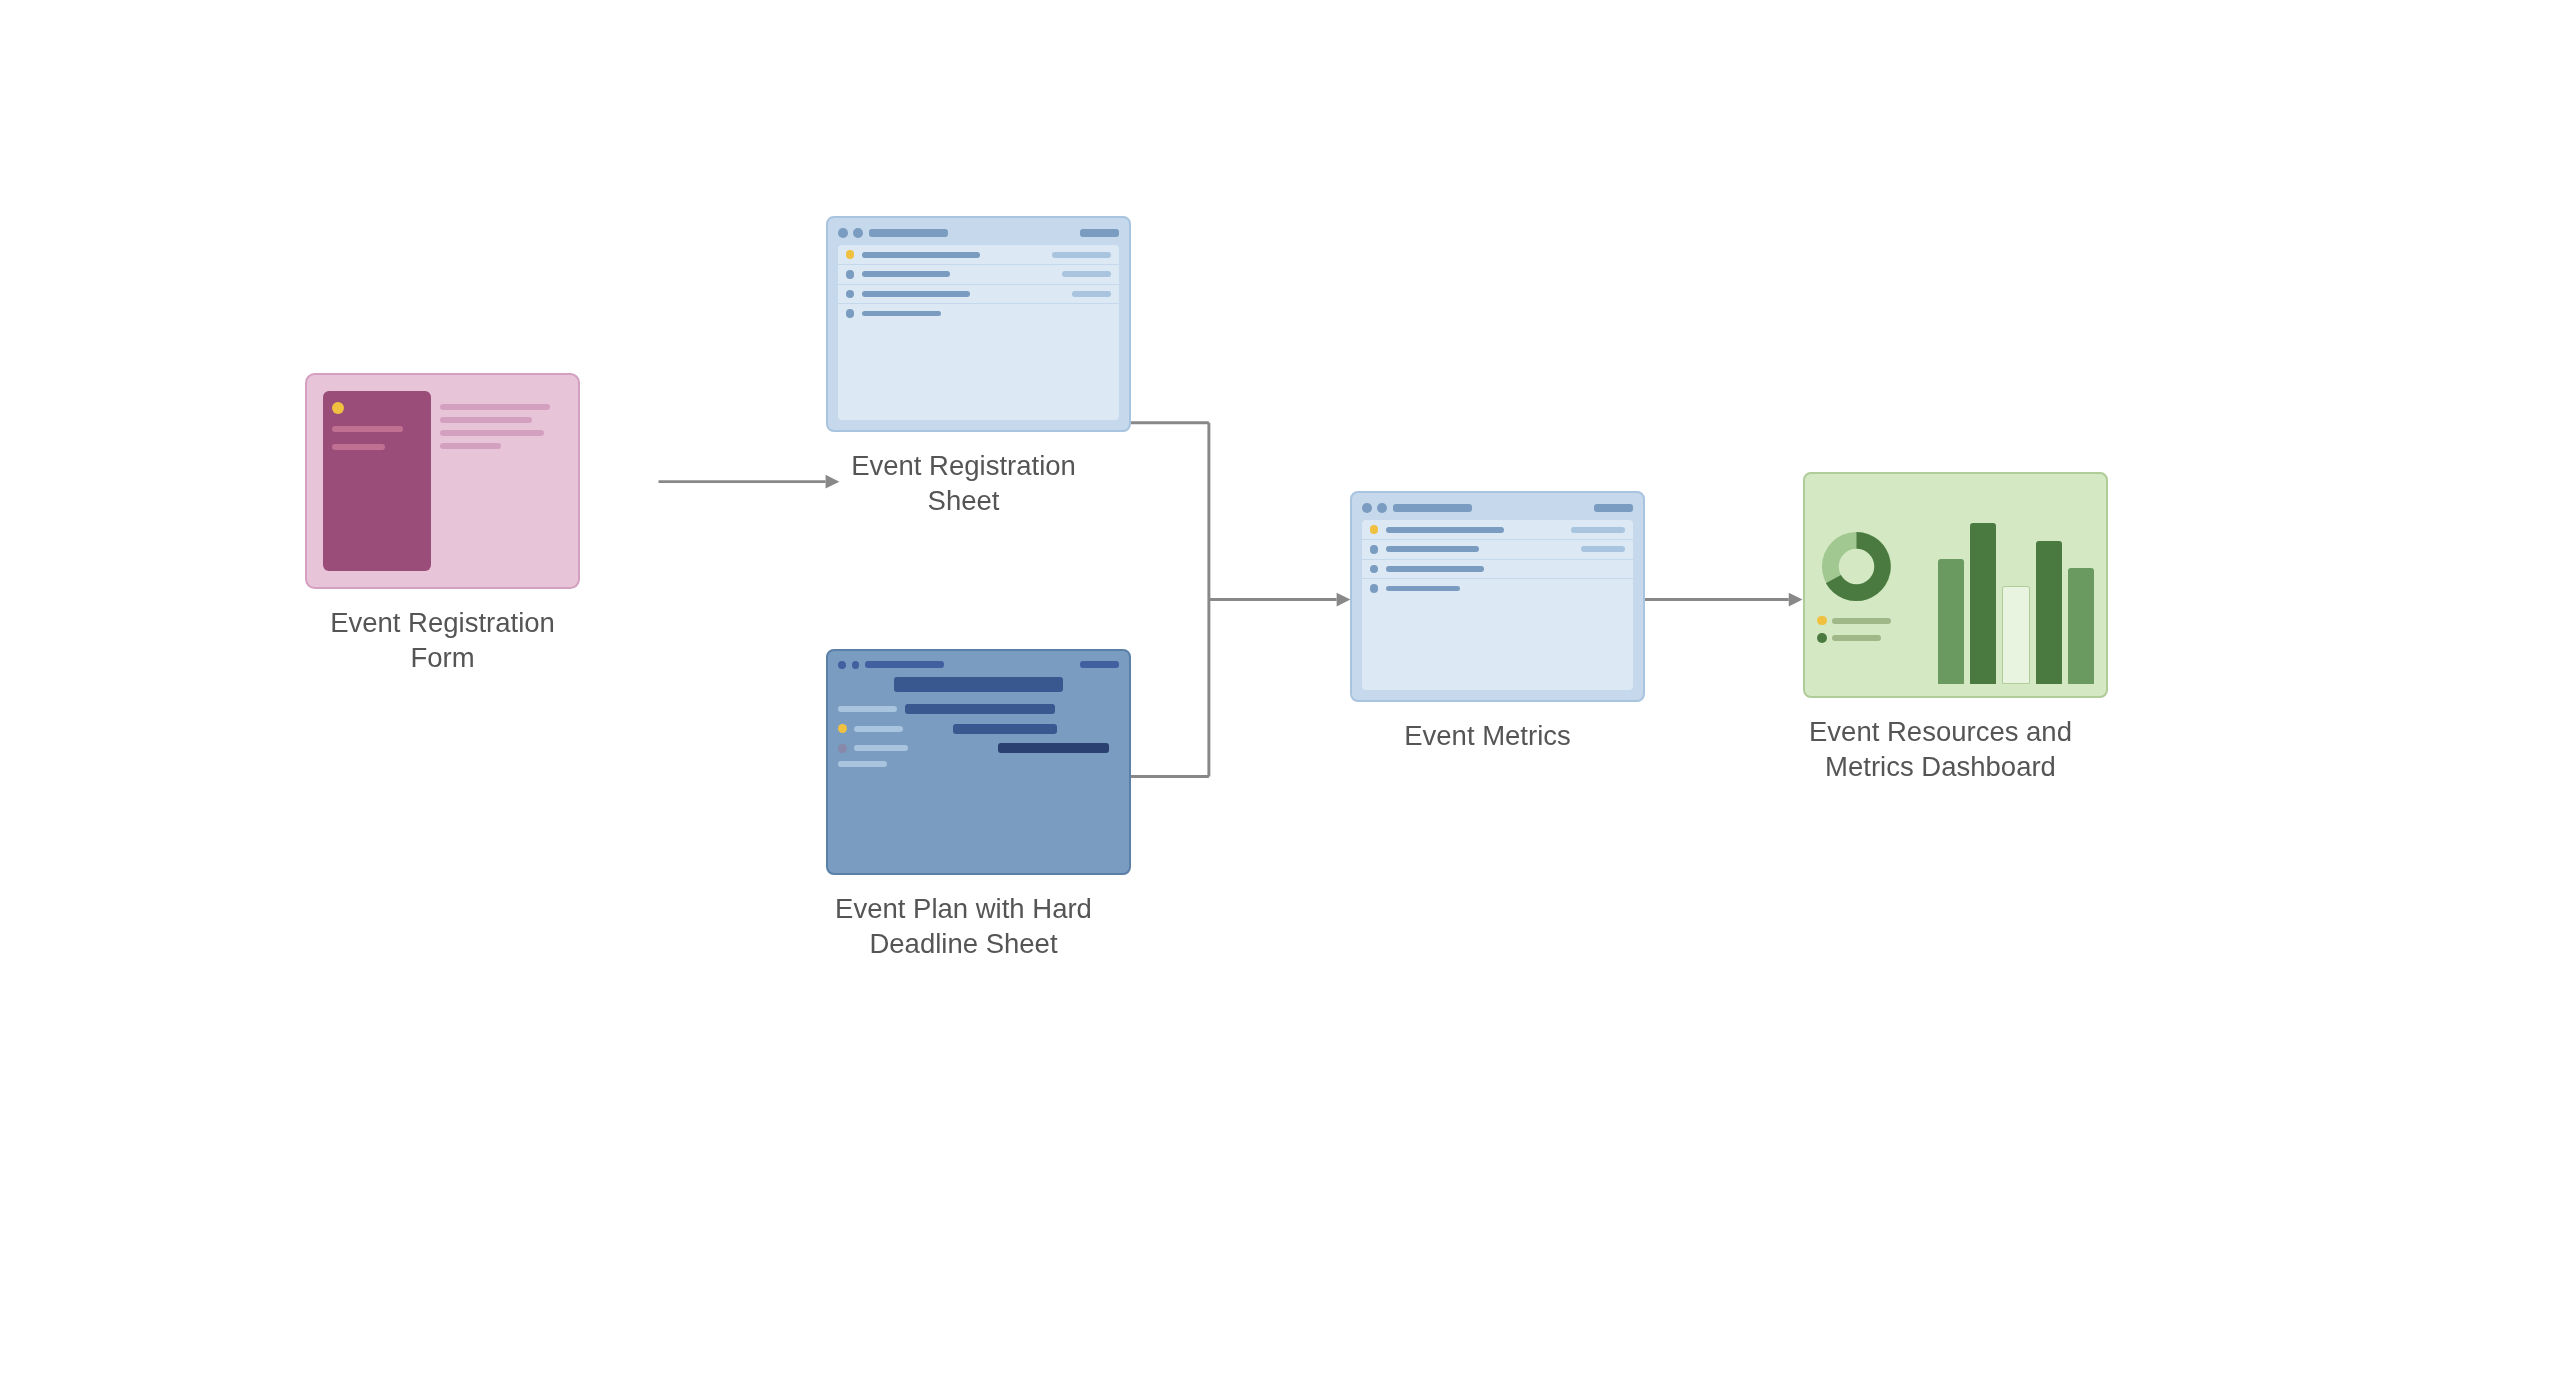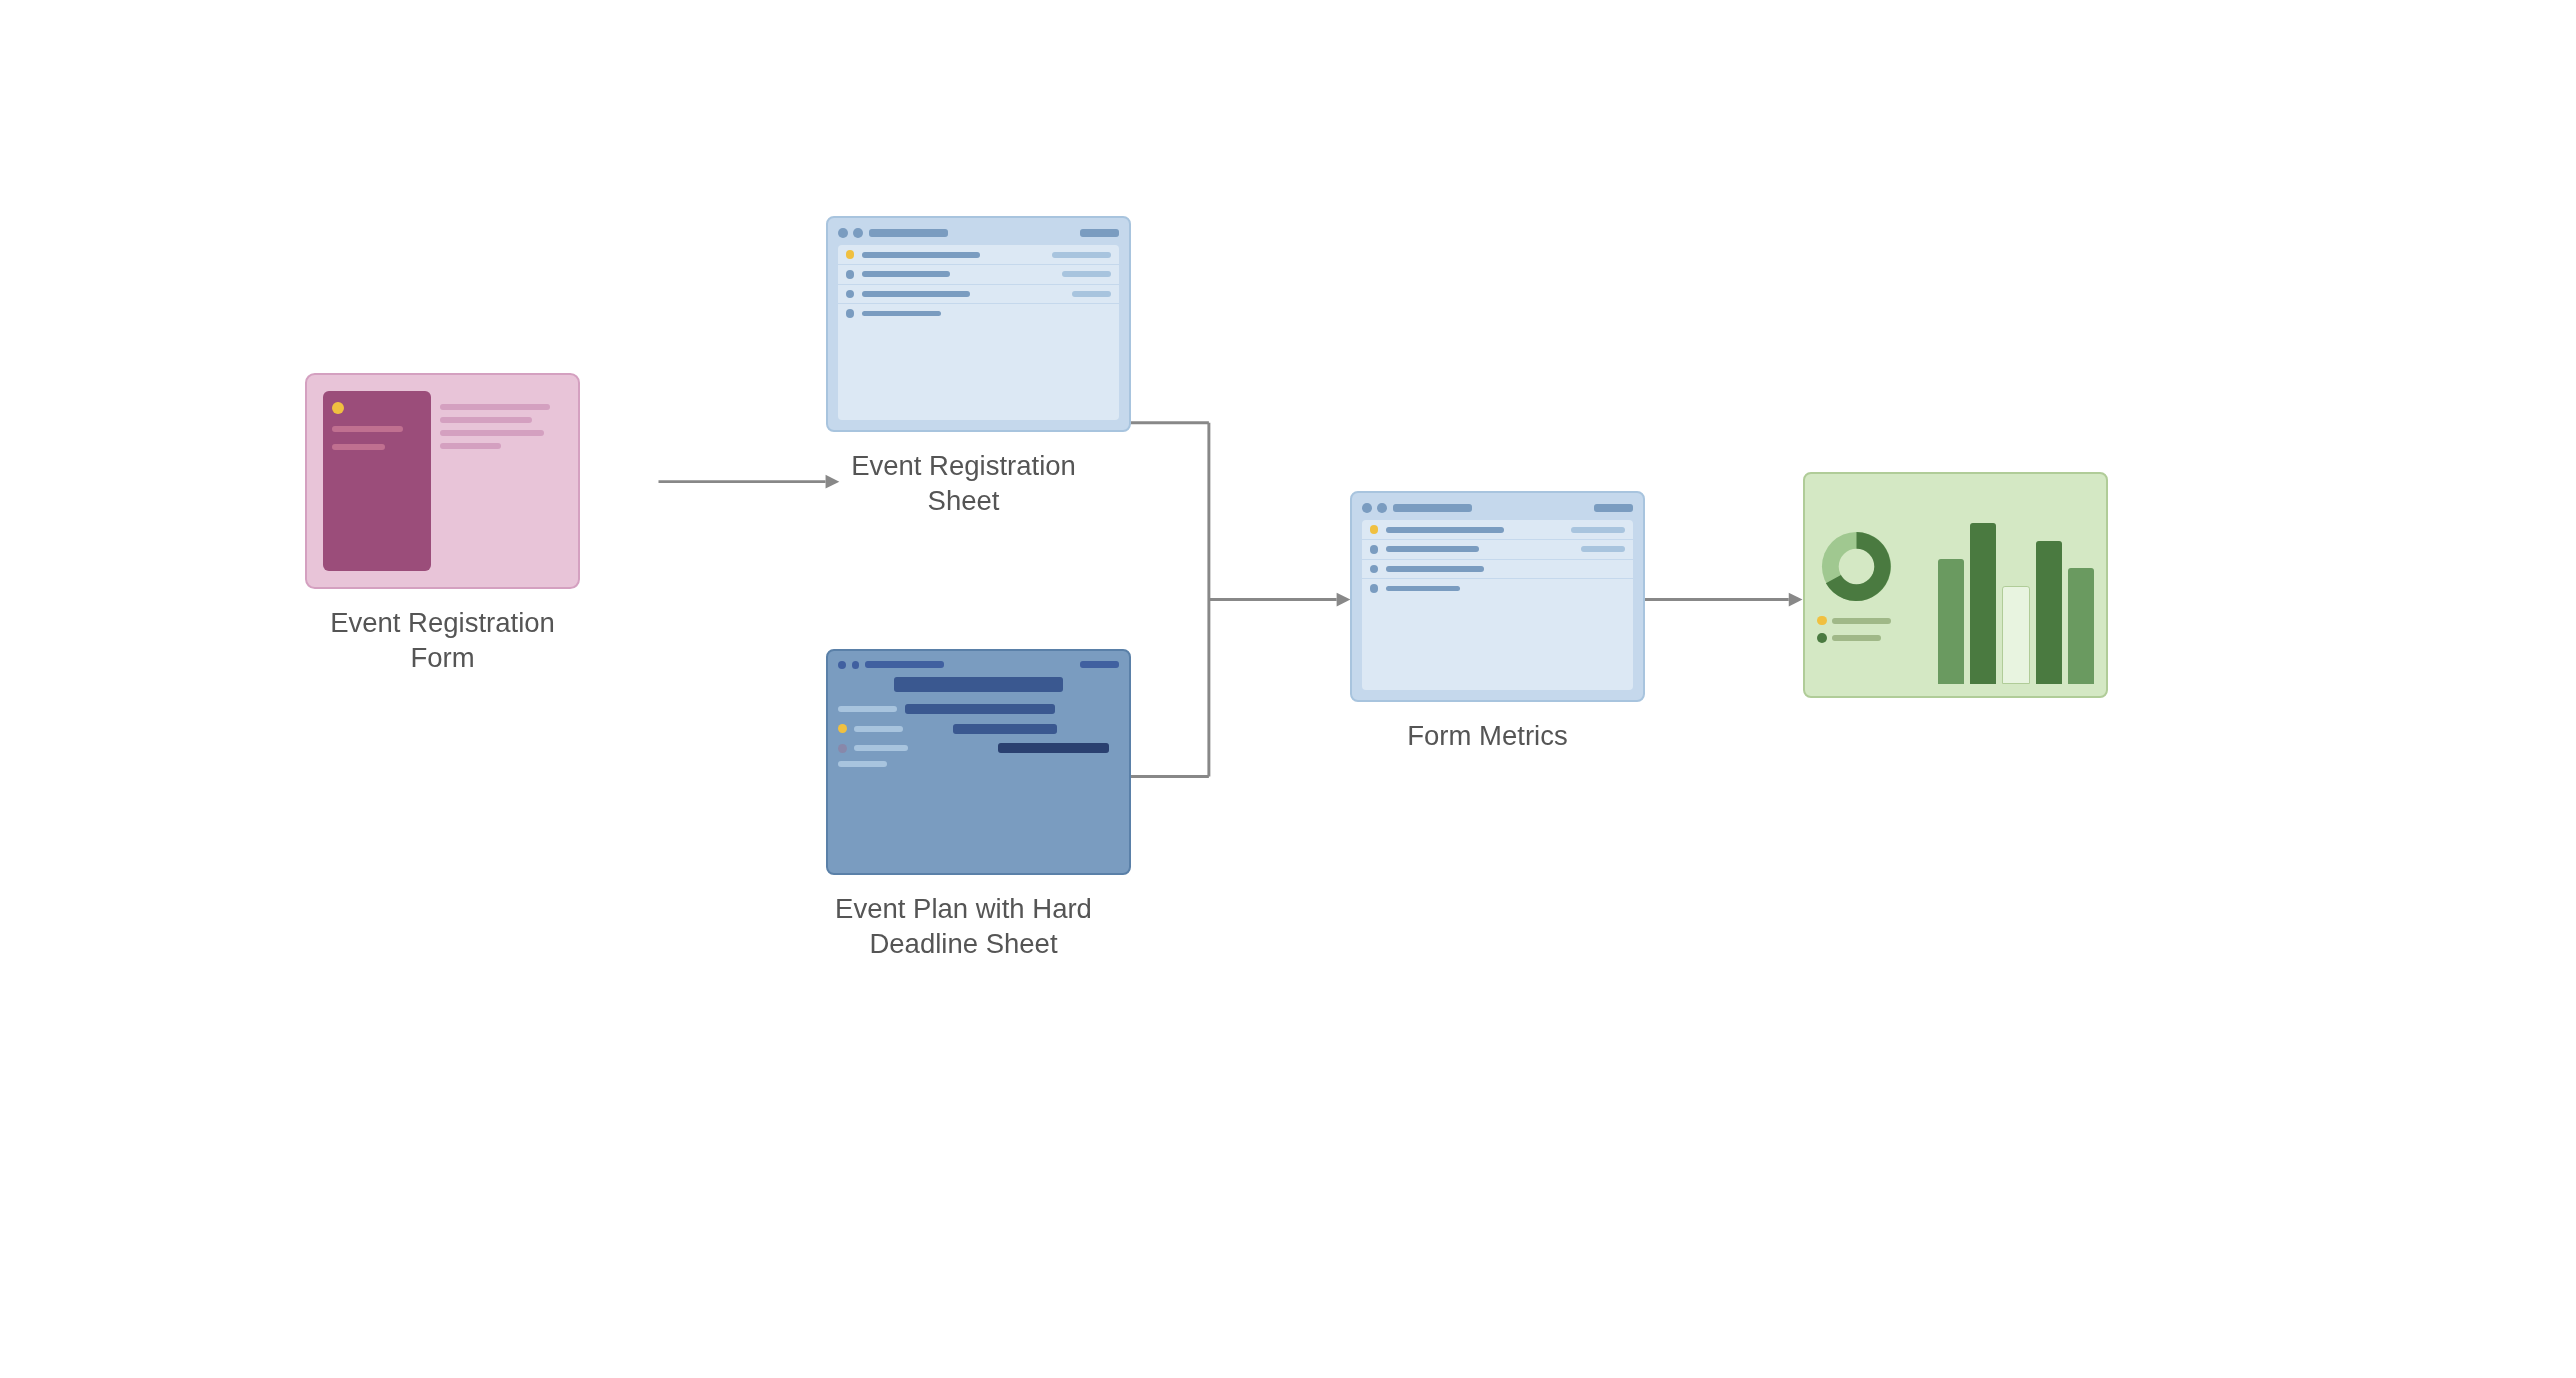--- a/index.html
+++ b/index.html
@@ -420,21 +420,21 @@
         <div class="sheet-row">
           <div class="sheet-row-dot" style="background:#7a9cc0;"></div>
           <div class="sheet-row-bar" style="width:98px;"></div>
         </div>
         <div class="sheet-row">
           <div class="sheet-row-dot" style="background:#7a9cc0;"></div>
           <div class="sheet-row-bar" style="width:74px;"></div>
         </div>
       </div>
     </div>
-    <div class="node-label">Form Metrics</div>
+    <div class="node-label">Event Metrics</div>
   </div>
 
   <div class="abs-node" style="left: 1803px; top: 472px;">
     <div class="dashboard-card">
 
       <div class="dashboard-left">
         <svg class="pie-chart" viewBox="0 0 80 80">
 
           <circle cx="40" cy="40" r="35" fill="#a0c890"></circle>
 
@@ -455,15 +455,16 @@
       </div>
 
       <div class="dashboard-right">
         <div class="bar-chart-bar" style="height:70%;background:#6a9a60;"></div>
         <div class="bar-chart-bar" style="height:90%;background:#4a7a40;"></div>
         <div class="bar-chart-bar" style="height:55%;background:#e8f4e0;border:1px solid #b0cc98;"></div>
         <div class="bar-chart-bar" style="height:80%;background:#4a7a40;"></div>
         <div class="bar-chart-bar" style="height:65%;background:#6a9a60;"></div>
       </div>
     </div>
+    <div class="node-label">Event Resources and Metrics Dashboard</div>
   </div>
 </div>
 
 
 </body></html>

